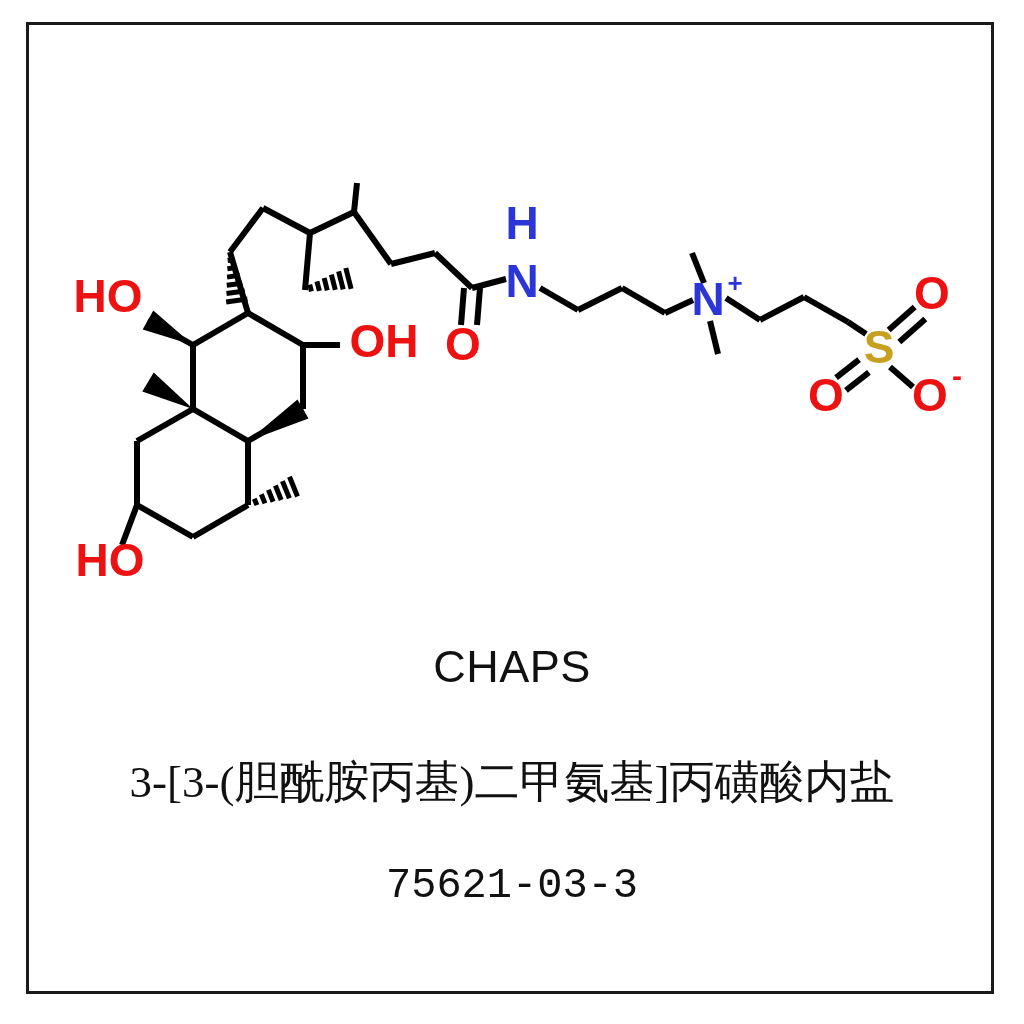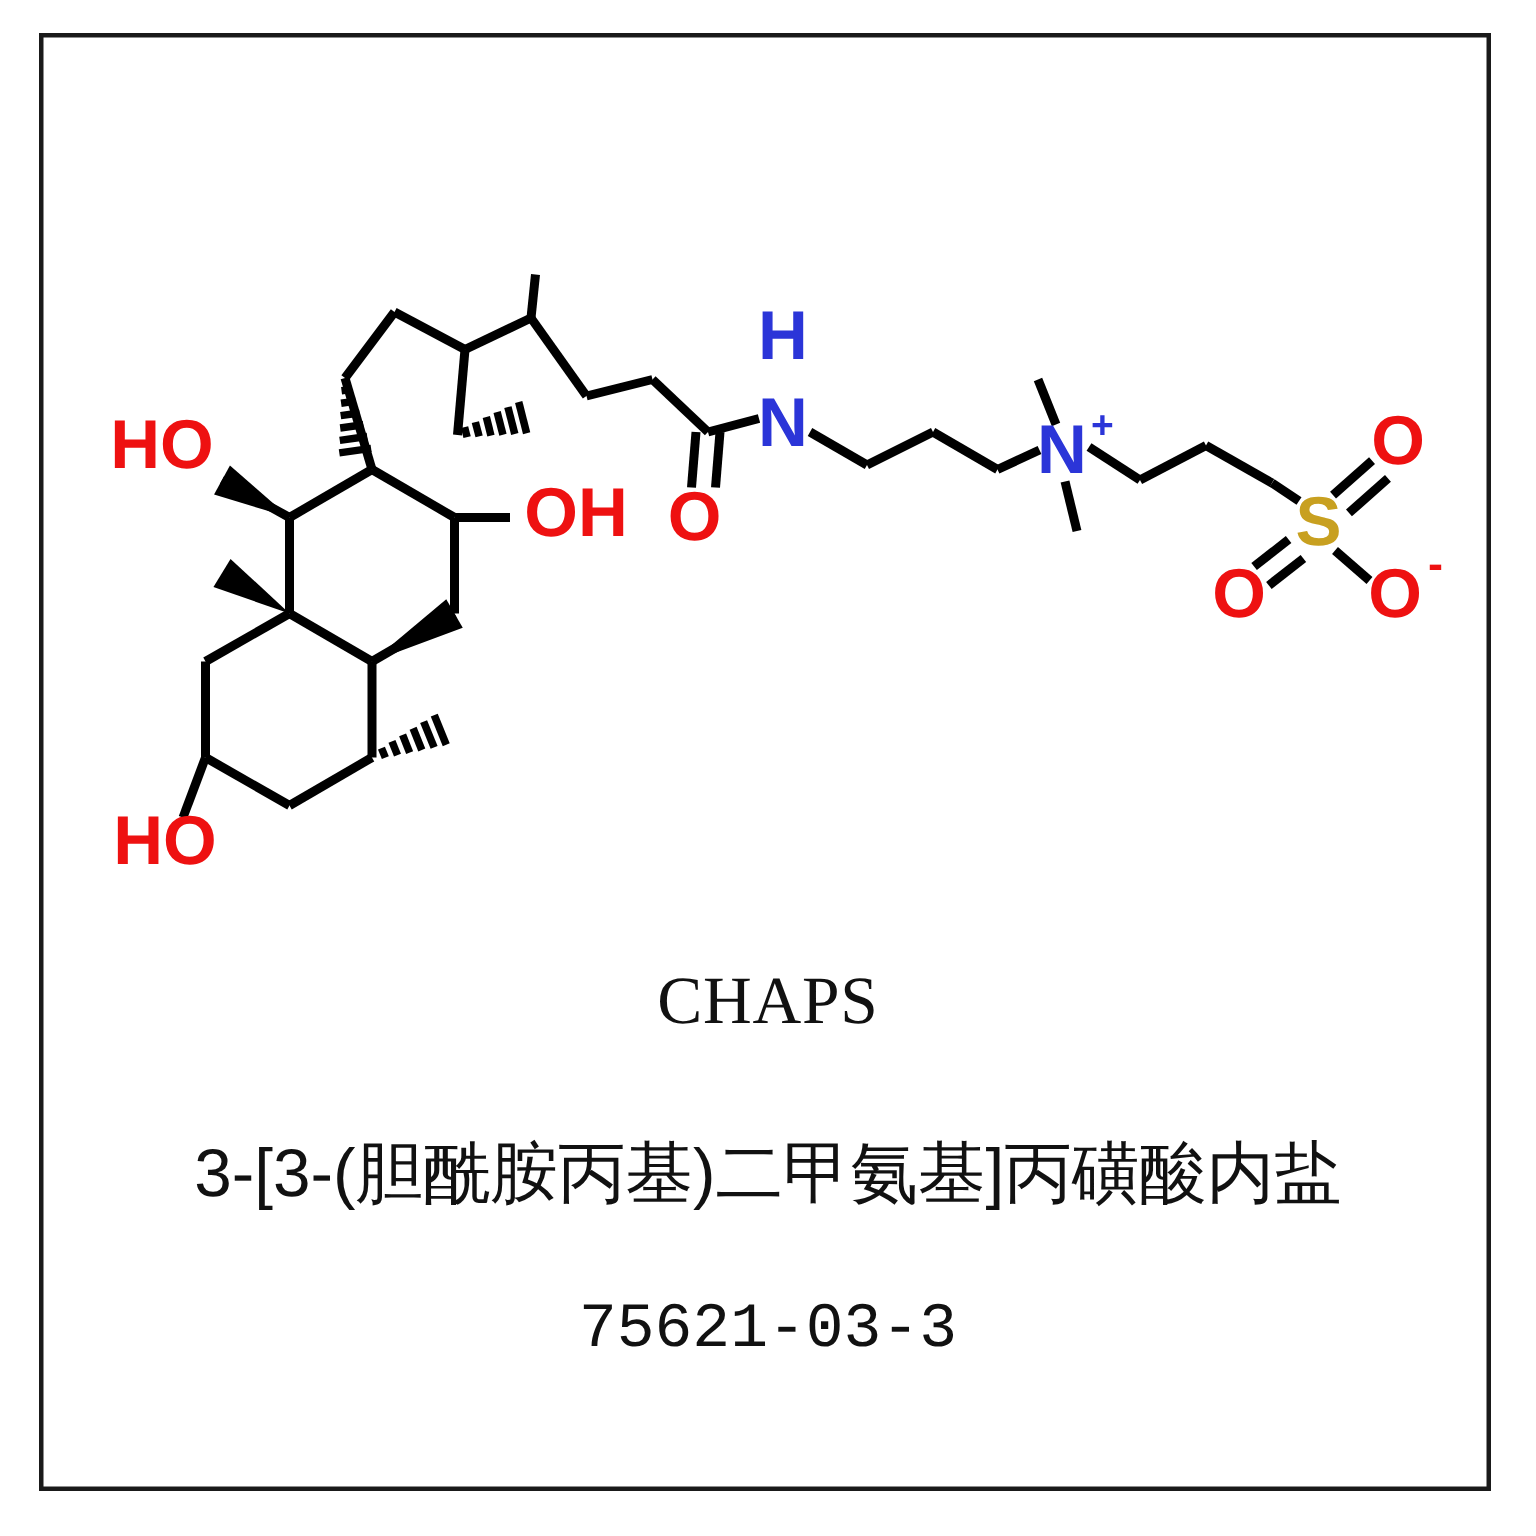--- a/index.html
+++ b/index.html
@@ -37,26 +37,26 @@
     position: absolute;
     left: 40px;
     width: 944px;
     text-align: center;
     color: #111111;
   }
   #caption-name {
     top: 641px;
     font-size: 45px;
     letter-spacing: 0.5px;
-    font-family: Liberation Serif, serif;
+    font-family: Liberation Sans, sans-serif;
   }
   #caption-chinese {
     top: 752px;
     font-size: 45px;
-    font-family: Liberation Sans, sans-serif;
+    font-family: Liberation Serif, serif;
     letter-spacing: 0px;
     white-space: nowrap;
   }
   #caption-cas {
     top: 862px;
     font-size: 42px;
     font-family: Liberation Mono, monospace;
   }
   text.atom {
     font-family: "Liberation Sans", sans-serif;

